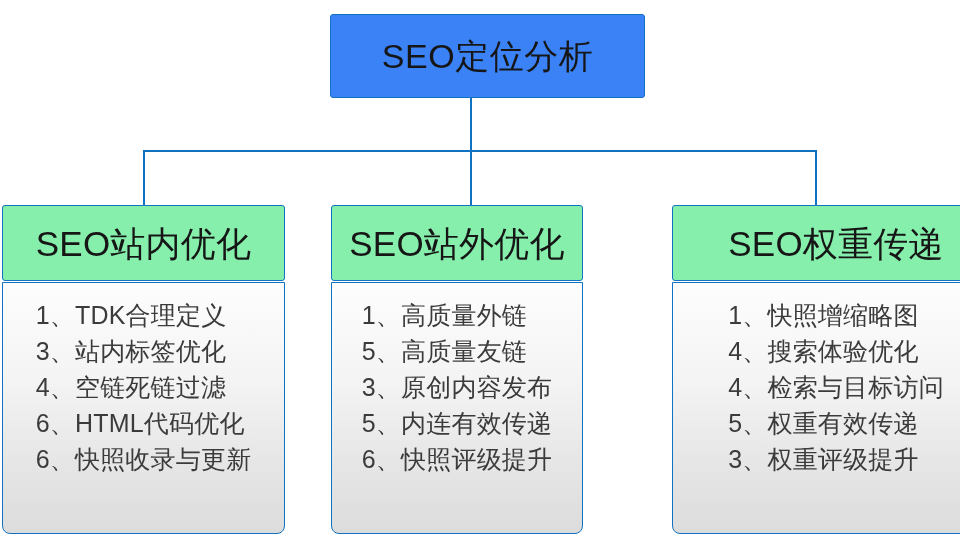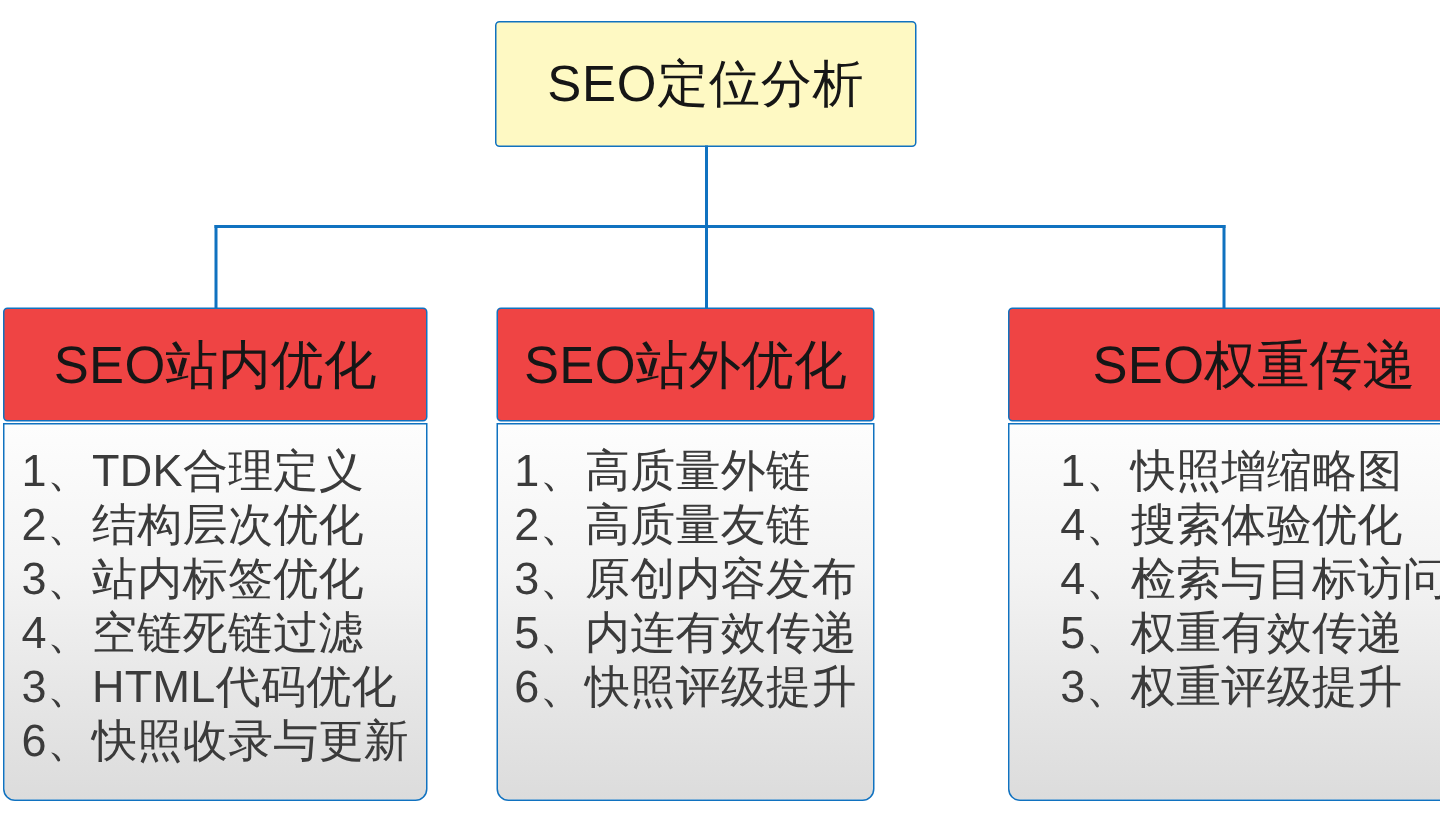--- a/index.html
+++ b/index.html
@@ -30,26 +30,26 @@
   .conn-h-bus   { left: 143px; top: 150px; width: 674px; height: 2px; }
   .conn-v-left  { left: 143px; top: 150px; width: 2px;  height: 56px; }
   .conn-v-mid   { left: 470px; top: 150px; width: 2px;  height: 56px; }
   .conn-v-right { left: 815px; top: 150px; width: 2px;  height: 56px; }
 
   
   .root-box {
     position: absolute;
     left: 330px;
     top: 14px;
-    width: 281px;
+    width: 315px;
     height: 84px;
     box-sizing: border-box;
     border: 1.6px solid #1072c0;
     border-radius: 3px;
-    background: #fef9c3;
+    background: #3b82f6;
     display: flex;
     align-items: center;
     justify-content: center;
   }
   .root-label {
     font-size: 34px;
     color: #161616;
     letter-spacing: 0.5px;
     line-height: 1;
     white-space: nowrap;
@@ -63,21 +63,21 @@
   .col-1 { left: 2px;   width: 283px; }
   .col-2 { left: 331px; width: 252px; }
   .col-3 { left: 672px; width: 328px; }
 
   .col-header {
     box-sizing: border-box;
     width: 100%;
     height: 76px;
     border: 1.6px solid #1072c0;
     border-radius: 3px;
-    background: #ef4444;
+    background: #86efac;
     display: flex;
     align-items: center;
     justify-content: center;
   }
   .col-header-label {
     font-size: 35px;
     color: #161616;
     line-height: 1;
     white-space: nowrap;
     letter-spacing: 0.2px;
@@ -95,21 +95,21 @@
     display: flex;
     flex-direction: column;
     align-items: center;
   }
   .col-list {
     list-style: none;
     margin: 0;
     padding: 0;
   }
   .col-list li {
-    font-size: 30px;
+    font-size: 25px;
     color: #3b3b3b;
     line-height: 36px;
     white-space: nowrap;
     letter-spacing: 0.2px;
   }
 </style>
 </head>
 <body>
 
 <div id="diagram">
@@ -124,37 +124,36 @@
   <div class="connector conn-v-mid"></div>
   <div class="connector conn-v-right"></div>
 
   <div class="column col-1">
     <div class="col-header">
       <span class="col-header-label">SEO站内优化</span>
     </div>
     <div class="col-body">
       <ul class="col-list">
         <li>1、TDK合理定义</li>
-        <li>2、结构层次优化</li>
         <li>3、站内标签优化</li>
         <li>4、空链死链过滤</li>
-        <li>3、HTML代码优化</li>
+        <li>6、HTML代码优化</li>
         <li>6、快照收录与更新</li>
       </ul>
     </div>
   </div>
 
   <div class="column col-2">
     <div class="col-header">
       <span class="col-header-label">SEO站外优化</span>
     </div>
     <div class="col-body">
       <ul class="col-list">
         <li>1、高质量外链</li>
-        <li>2、高质量友链</li>
+        <li>5、高质量友链</li>
         <li>3、原创内容发布</li>
         <li>5、内连有效传递</li>
         <li>6、快照评级提升</li>
       </ul>
     </div>
   </div>
 
   <div class="column col-3">
     <div class="col-header">
       <span class="col-header-label">SEO权重传递</span>

